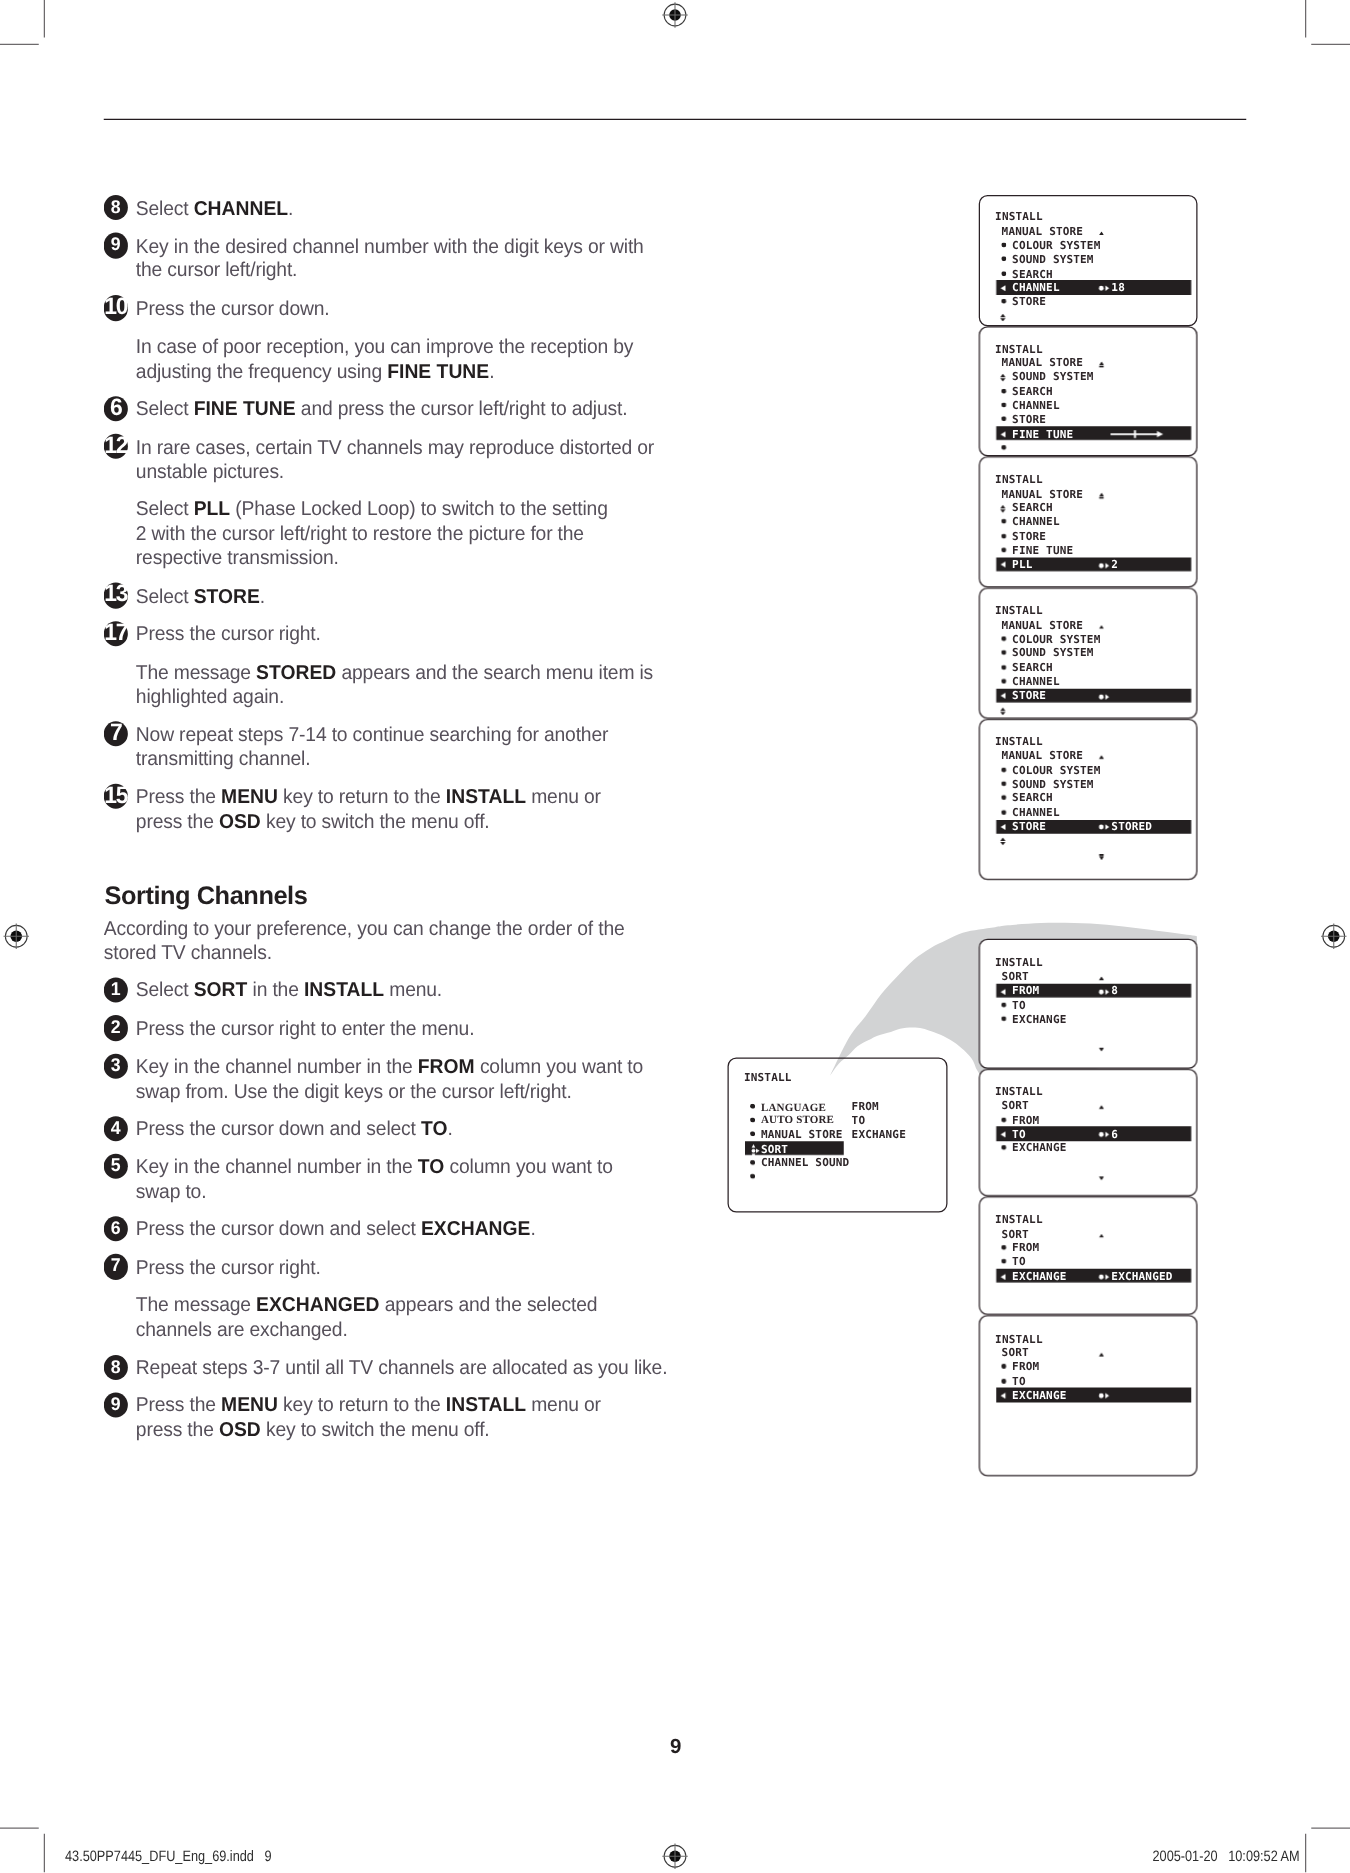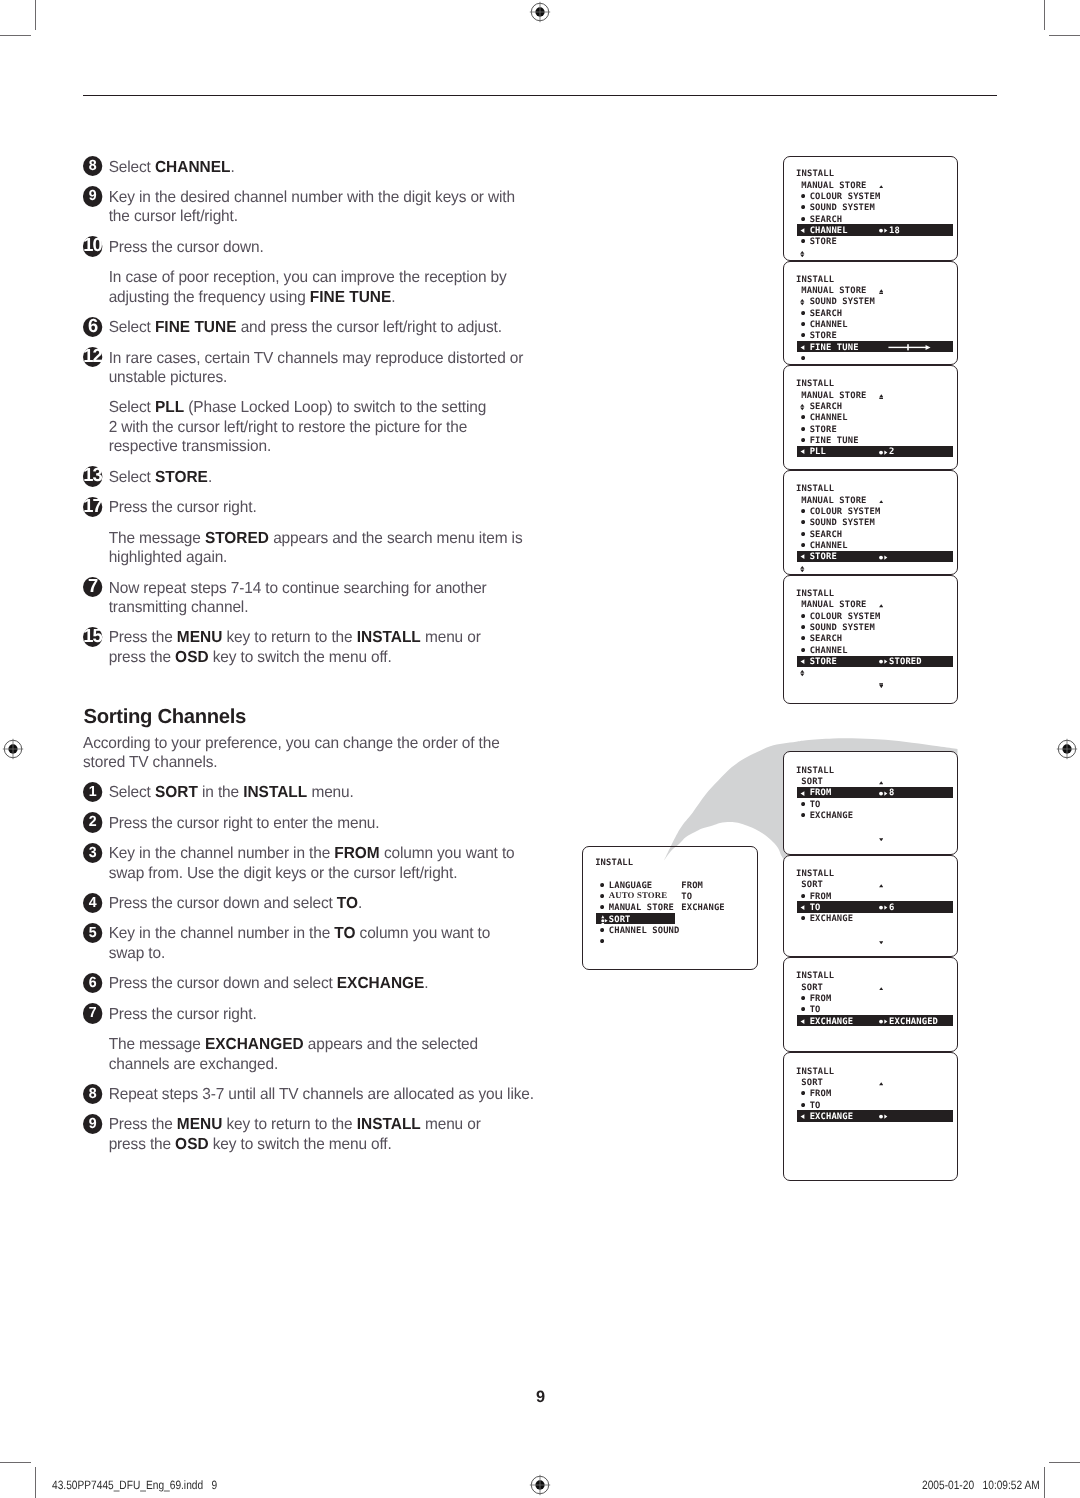--- a/index.html
+++ b/index.html
@@ -297,21 +297,21 @@
           <path d="M2.3 0.1 L4.4 2.8 L0.2 2.8 Z" fill="#231f20"></path>
           <path d="M2.3 6.3 L4.4 3.6 L0.2 3.6 Z" fill="#231f20"></path>
         </svg>
         <svg class="abs" width="4.6" height="5.4" viewBox="0 0 4.6 5.4" style="left: 95.4px; top: 106.96px;">
           <rect x="0.3" y="0.2" width="4" height="1.5" fill="#231f20"></rect>
           <path d="M2.3 5.2 L4.3 2.1 L0.3 2.1 Z" fill="#231f20"></path>
         </svg>
       </div>
       <div class="osd" style="left: 581.6px; top: 845.5px; width: 176px; height: 124.6px; background: transparent;">
         <div class="osdtxt" style="left: 12.6px; top: 11.5px;">INSTALL</div>
-        <div class="osdtxt" style="left: 26.2px; top: 34.14px;">LANGUAGE</div>
+        <div class="osdtxt" style="left: 26.2px; top: 34.14px; font-family: Liberation Serif, serif;">LANGUAGE</div>
         <div class="osdtxt" style="left: 98.7px; top: 34.14px;">FROM</div>
         <svg class="abs" width="4.2" height="4.2" viewBox="0 0 4.2 4.2" style="left: 17px; top: 36.14px;">
           <circle cx="2.1" cy="2.1" r="2" fill="#231f20"></circle>
         </svg>
         <div class="osdtxt" style="left: 26.2px; top: 43px; font-family: Liberation Serif, serif;">AUTO STORE</div>
         <div class="osdtxt" style="left: 98.7px; top: 45.46px;">TO</div>
         <svg class="abs" width="4.2" height="4.2" viewBox="0 0 4.2 4.2" style="left: 17px; top: 47.46px;">
           <circle cx="2.1" cy="2.1" r="2" fill="#231f20"></circle>
         </svg>
         <div class="osdtxt" style="left: 26.2px; top: 56.78px;">MANUAL STORE</div>

